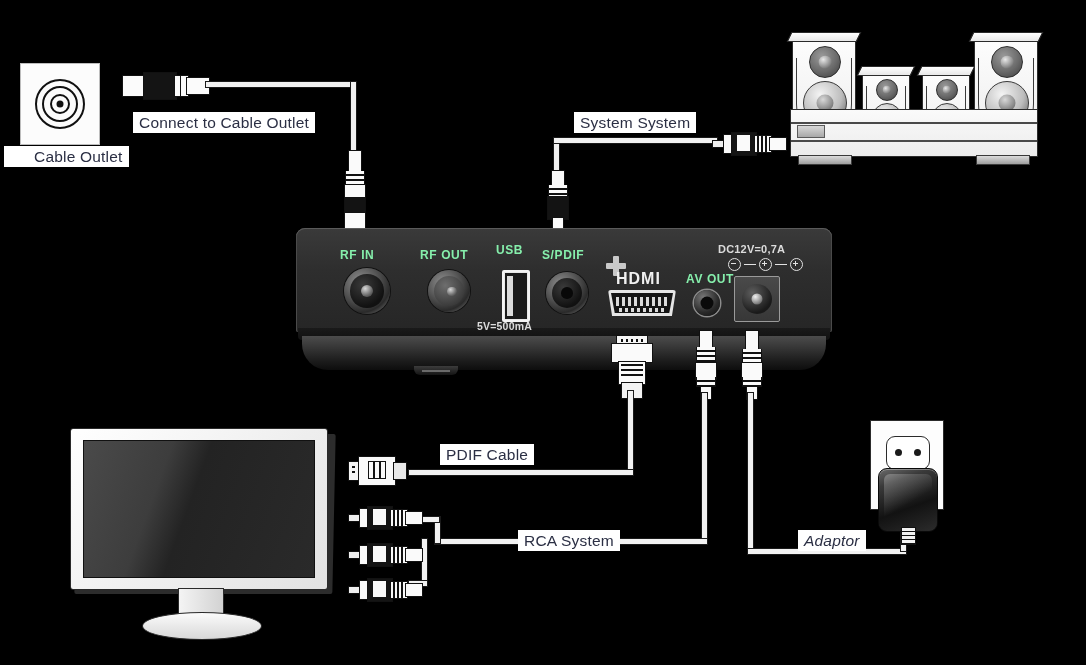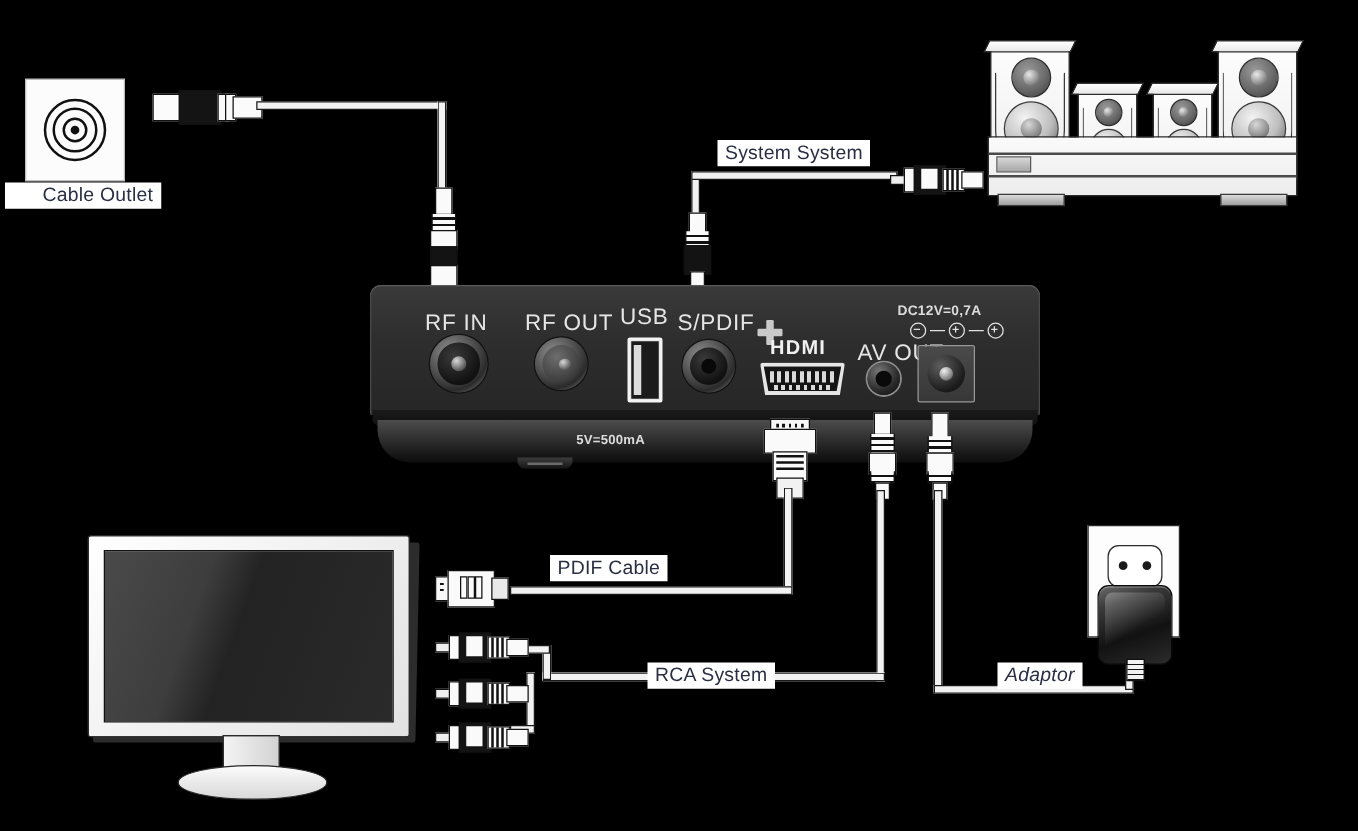--- a/index.html
+++ b/index.html
@@ -41,21 +41,21 @@
     border-radius:0 0 26px 26px;
   }
   #stb .foot{
     position:absolute;left:118px;top:138px;width:44px;height:9px;
     background:linear-gradient(180deg,#3c3c3c,#141414);
     border-radius:0 0 6px 6px;
   }
   #stb .foot i{position:absolute;left:8px;top:4px;width:28px;height:2px;background:#6a6a6a;}
 
   .plabel{
-    position:absolute;color:#e5e5e5;font-size:18px;font-weight:normal;
+    position:absolute;color:#86efac;font-size:12px;font-weight:bold;
     letter-spacing:.6px;white-space:nowrap;
     font-family:"Liberation Sans", sans-serif;
   }
   .psmall{position:absolute;color:#dcdcdc;font-size:10.5px;font-weight:bold;
           letter-spacing:.2px;white-space:nowrap;}
 
   
   .coax{position:absolute;border-radius:50%;
     background:radial-gradient(circle at 35% 30%,#8f8f8f,#4a4a4a 48%,#2a2a2a 70%,#6e6e6e 88%,#3a3a3a 100%);
     box-shadow:0 0 0 1px #111;}
@@ -237,20 +237,21 @@
     <div class="cp-seg" style="left:0;top:5px;width:22px;height:20px;"></div>
     <div class="cp-dark" style="left:21px;top:2px;width:32px;height:26px;"></div>
     <div class="cp-seg" style="left:52px;top:5px;width:7px;height:20px;"></div>
     <div class="cp-seg" style="left:58px;top:5px;width:7px;height:20px;"></div>
     <div class="cp-seg" style="left:64px;top:7px;width:22px;height:16px;"></div>
   </div>
 
   <div class="wire wh" style="left:205px;top:81px;width:152px;"></div>
   <div class="wire wv" style="left:350px;top:81px;height:97px;"></div>
 
+  <div class="label" style="left:133px;top:112px;">Connect  to Cable Outlet</div>
 
   <div class="vplug" style="left:343px;top:150px;height:90px;">
     <div class="shaft" style="top:0;height:22px;"></div>
     <div class="rings" style="top:21px;height:14px;"></div>
     <div class="barrel" style="top:34px;height:14px;"></div>
     <div class="blk" style="top:47px;height:16px;"></div>
     <div class="barrel" style="top:62px;height:18px;"></div>
     <div class="nose" style="top:79px;height:14px;"></div>
   </div>
 
@@ -351,21 +352,21 @@
     <div class="coax" style="left:132px;top:42px;width:42px;height:42px;">
         <div class="in" style="background:radial-gradient(circle at 38% 32%,#6e6e6e,#3a3a3a 75%);"></div>
         <div class="pin" style="left:46%;top:40%;width:22%;height:22%;"></div>
       </div>
 
     <div class="plabel" style="left:200px;top:15px;">USB</div>
     <div class="usb" style="left:206px;top:42px;width:24px;height:48px;">
         <div class="cav"></div>
         <div class="tongue"></div>
       </div>
-    <div class="psmall" style="left:165px;top:92px;margin-top:26px;">5V=500mA</div>
+    <div class="psmall" style="left:181px;top:92px;">5V=500mA</div>
 
     <div class="plabel" style="left:246px;top:20px;">S/PDIF</div>
     <div class="plusbadge" style="left:310px;top:28px;">
       <div class="h"></div>
         <div class="v"></div>
     </div>
     <div class="coax" style="left:250px;top:44px;width:42px;height:42px;">
         <div class="in"></div>
         <div class="pin" style="background:#080808;"></div>
       </div>

